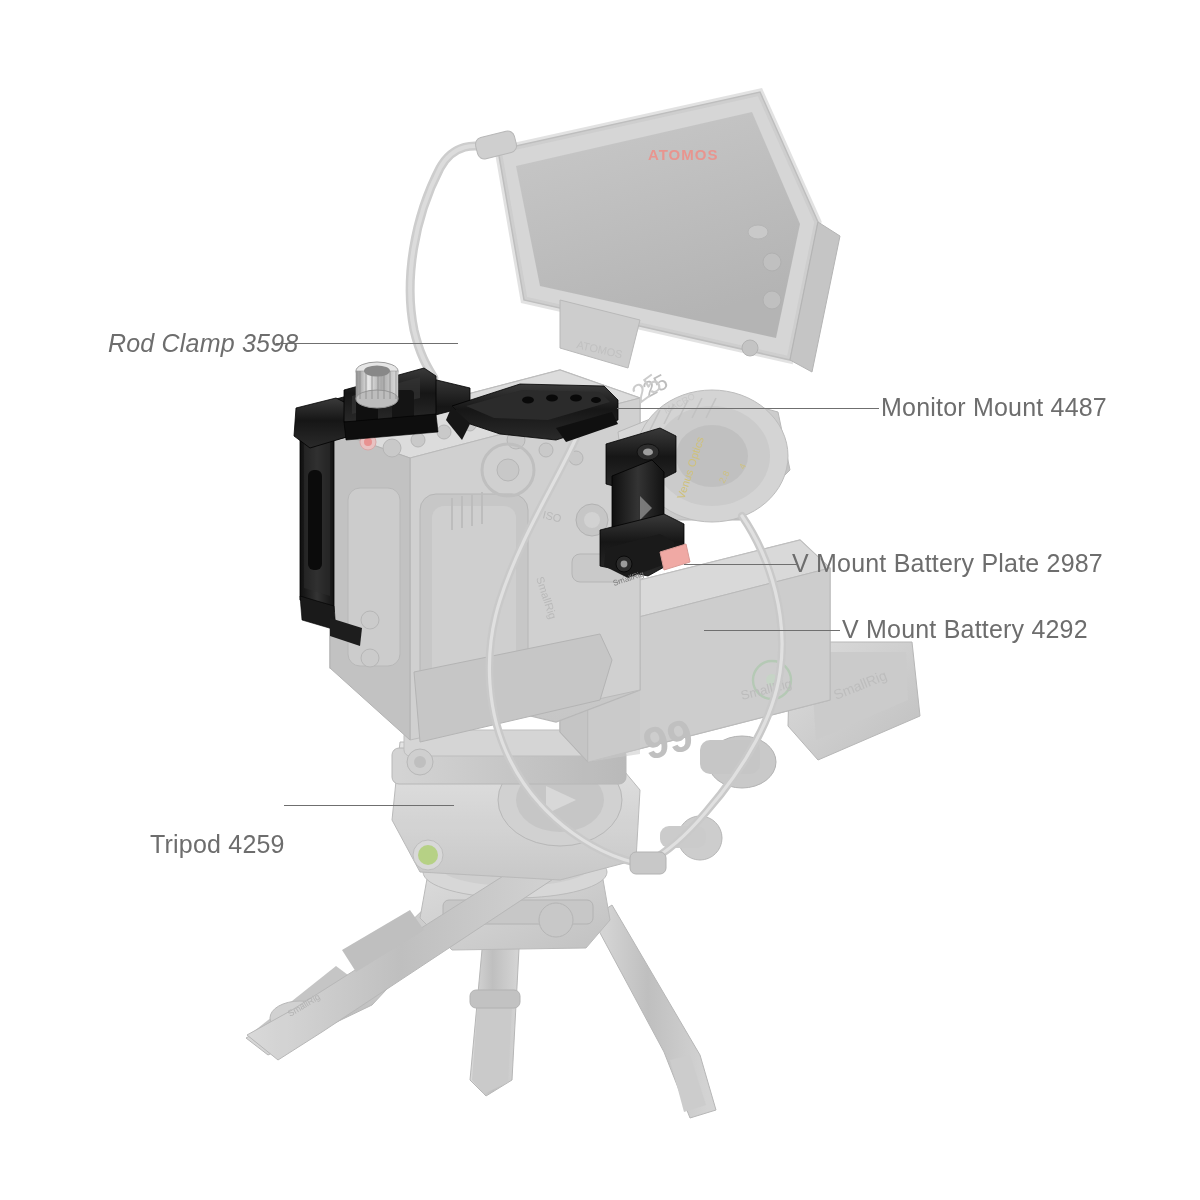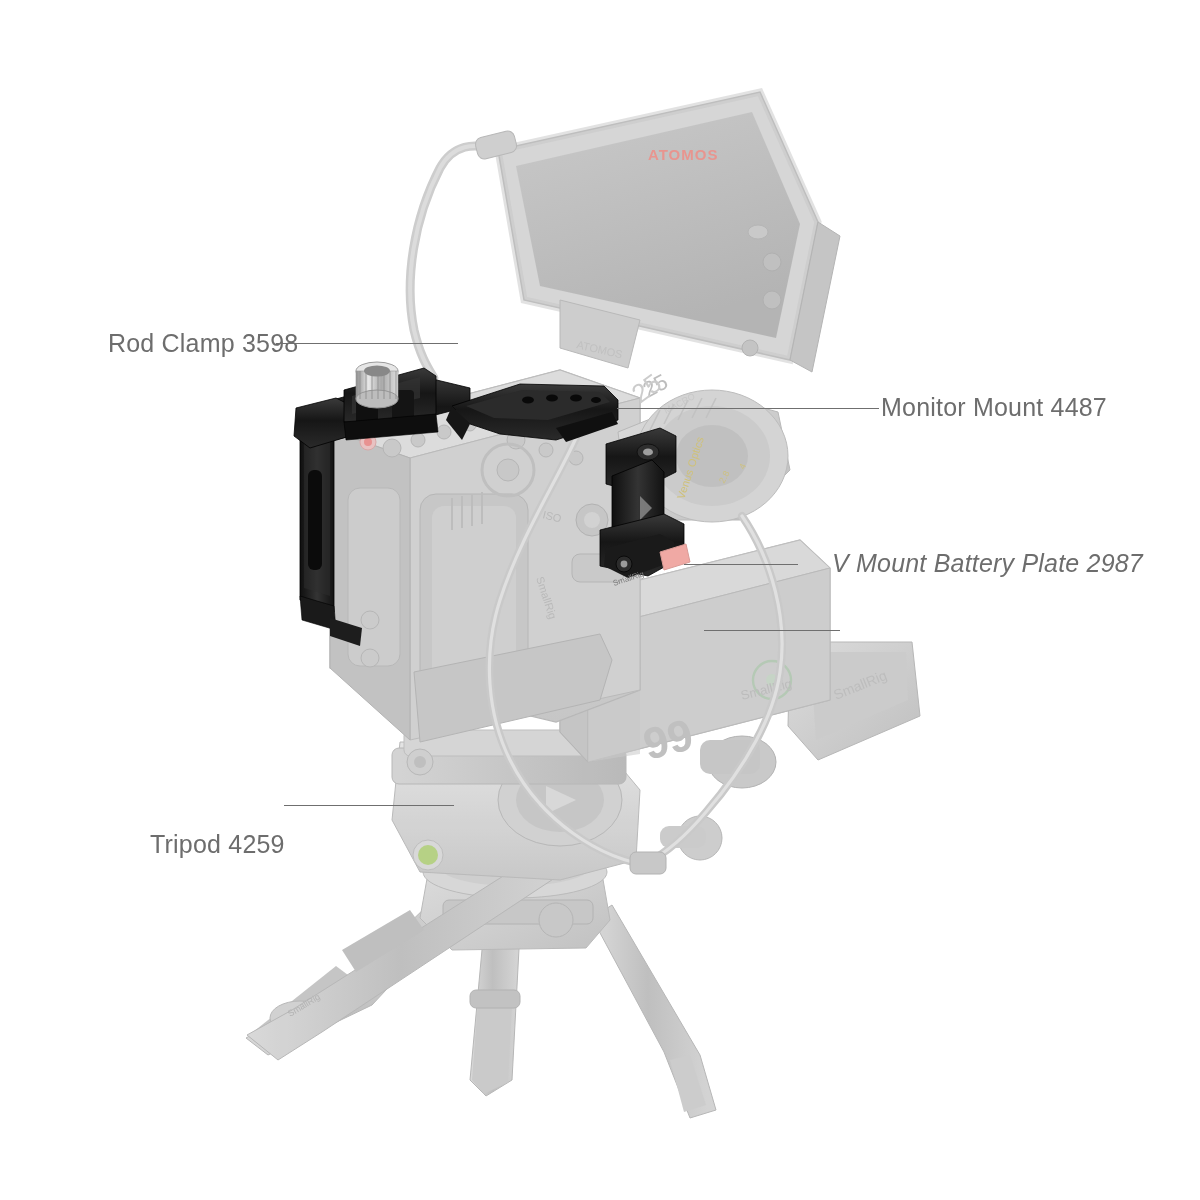--- a/index.html
+++ b/index.html
@@ -290,27 +290,28 @@
       <path d="M600 530 L664 514 L684 524 L684 556 L648 576 L600 566 Z" fill="url(#gBlack)" stroke="#000" stroke-width="0.8"></path>
       <path d="M606 548 L660 534 L674 542 L676 560 L628 578 L604 566 Z" fill="#1a1a1a"></path>
       <circle cx="624" cy="564" r="8" fill="#2c2c2c" stroke="#0a0a0a"></circle>
       <circle cx="624" cy="564" r="3.4" fill="#9b9b9b"></circle>
 
       <path d="M660 552 L686 544 L690 562 L664 570 Z" fill="#f0a9a4" stroke="#d99b96"></path>
       <text x="614" y="586" font-size="8" fill="#7d7d7d" transform="rotate(-18 614 586)">SmallRig</text>
     </g>
   </svg>
 
-  <div class="callout left" style="left:108px;top:329px;">Rod Clamp 3598</div>
+  <div class="callout left" style="left:108px;top:329px;font-style:italic;">Rod Clamp 3598</div>
   <div class="leader" style="left:276px;top:343px;width:182px;"></div>
 
   <div class="callout right" style="left:881px;top:393px;">Monitor Mount 4487</div>
   <div class="leader" style="left:617px;top:408px;width:262px;"></div>
 
-  <div class="callout right" style="left:832px;top:549px;font-style:italic;">V Mount Battery Plate 2987</div>
+  <div class="callout right" style="left:792px;top:549px;">V Mount Battery Plate 2987</div>
   <div class="leader" style="left:684px;top:564px;width:114px;"></div>
 
+  <div class="callout right" style="left:842px;top:615px;">V Mount Battery 4292</div>
   <div class="leader" style="left:704px;top:630px;width:136px;"></div>
 
   <div class="callout left" style="left:150px;top:830px;">Tripod 4259</div>
   <div class="leader" style="left:284px;top:805px;width:170px;"></div>
 
 </div>
 
 </body></html>

